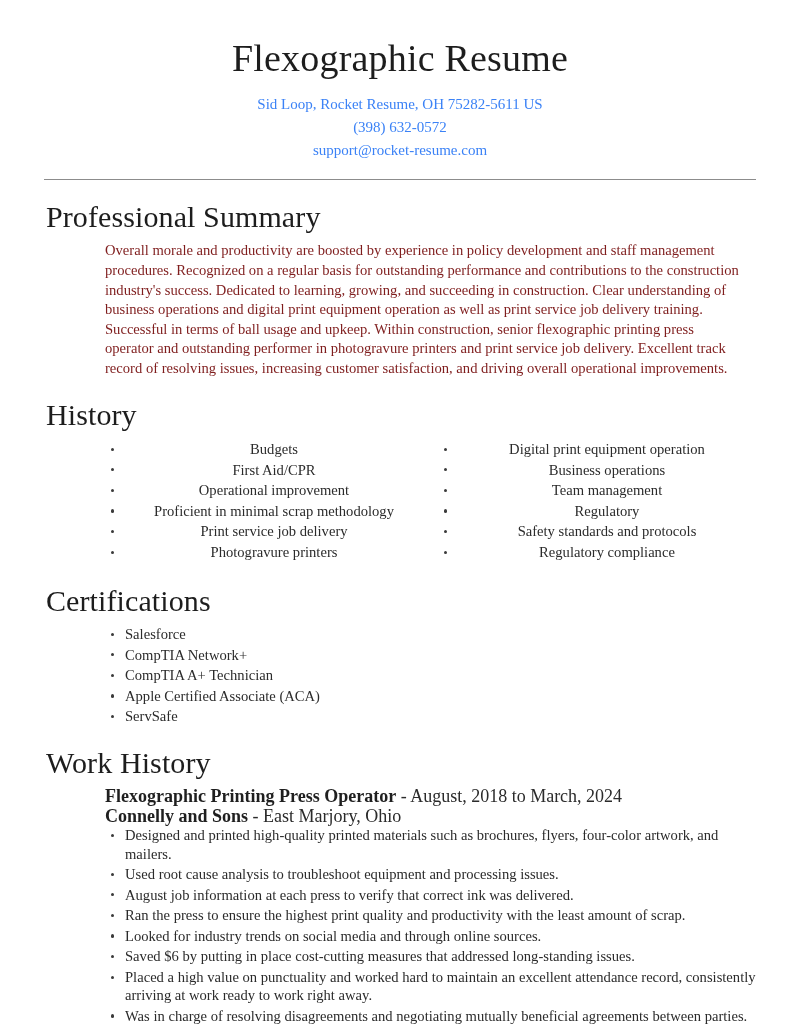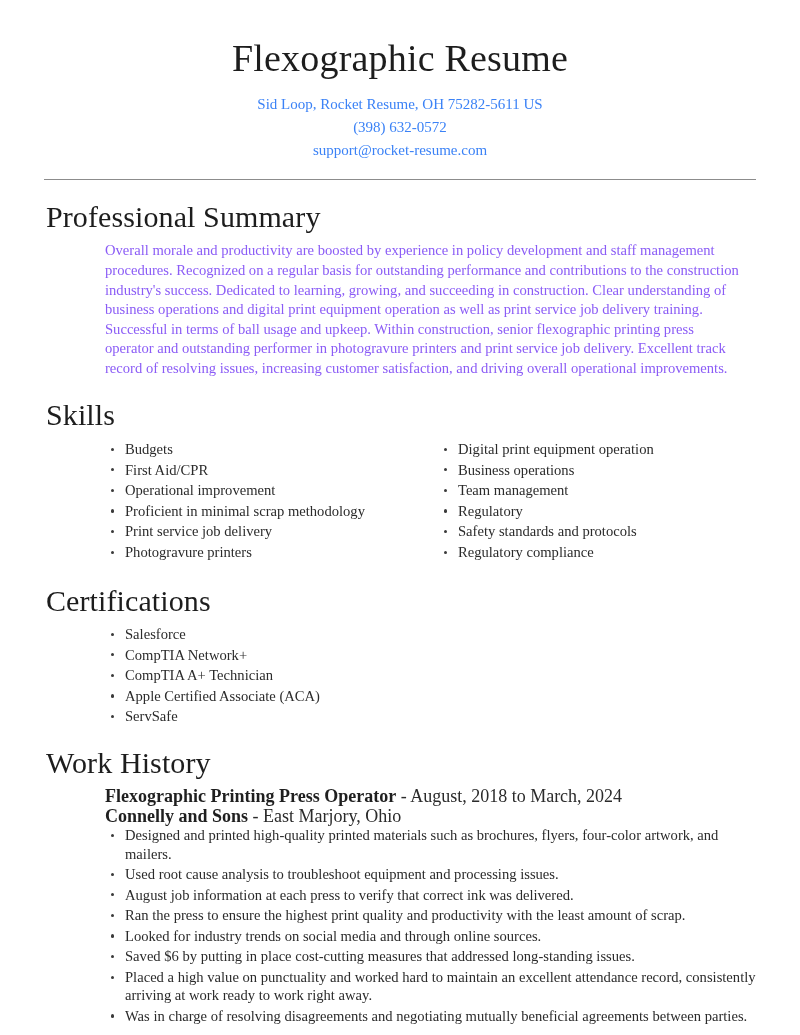--- a/index.html
+++ b/index.html
@@ -59,21 +59,21 @@
     margin: 0 0 6px 2px;
     line-height: 1.25;
     letter-spacing: 0.1px;
   }
   .section-body { padding-left: 61px; }
 
   .summary-text {
     font-size: 14.6px;
     line-height: 19.6px;
     text-align: left;
-    color: #8b5cf6;
+    color: #7f1d1d;
     margin: 0;
     padding-right: 10px;
   }
 
   
   ul.bullets {
     list-style: none;
     margin: 0;
     padding: 0;
   }
@@ -92,20 +92,21 @@
     top: 7.6px;
     width: 3.2px;
     height: 3.2px;
     border-radius: 50%;
     background: #3a3a3a;
   }
 
   .skills-cols {
     display: flex;
     gap: 4px;
+    text-align: center;
   }
   .skills-cols .col { width: 50%; }
   .skills-cols .col.right { padding-left: 11px; }
 
   
   .job { margin-bottom: 4px; }
   .job + .job { margin-top: 22px; }
   .job-line {
     font-size: 18px;
     line-height: 19.6px;
@@ -132,21 +133,21 @@
   <hr class="divider">
 
   <div class="section">
     <h2 class="section-heading">Professional Summary</h2>
     <div class="section-body">
       <p class="summary-text">Overall morale and productivity are boosted by experience in policy development and staff management procedures. Recognized on a regular basis for outstanding performance and contributions to the construction industry's success. Dedicated to learning, growing, and succeeding in construction. Clear understanding of business operations and digital print equipment operation as well as print service job delivery training. Successful in terms of ball usage and upkeep. Within construction, senior flexographic printing press operator and outstanding performer in photogravure printers and print service job delivery. Excellent track record of resolving issues, increasing customer satisfaction, and driving overall operational improvements.</p>
     </div>
   </div>
 
   <div class="section">
-    <h2 class="section-heading">Skills</h2>
+    <h2 class="section-heading">History</h2>
     <div class="section-body">
       <div class="skills-cols">
         <div class="col left">
           <ul class="bullets">
             <li>Budgets</li>
             <li>First Aid/CPR</li>
             <li>Operational improvement</li>
             <li>Proficient in minimal scrap methodology</li>
             <li>Print service job delivery</li>
             <li>Photogravure printers</li>

